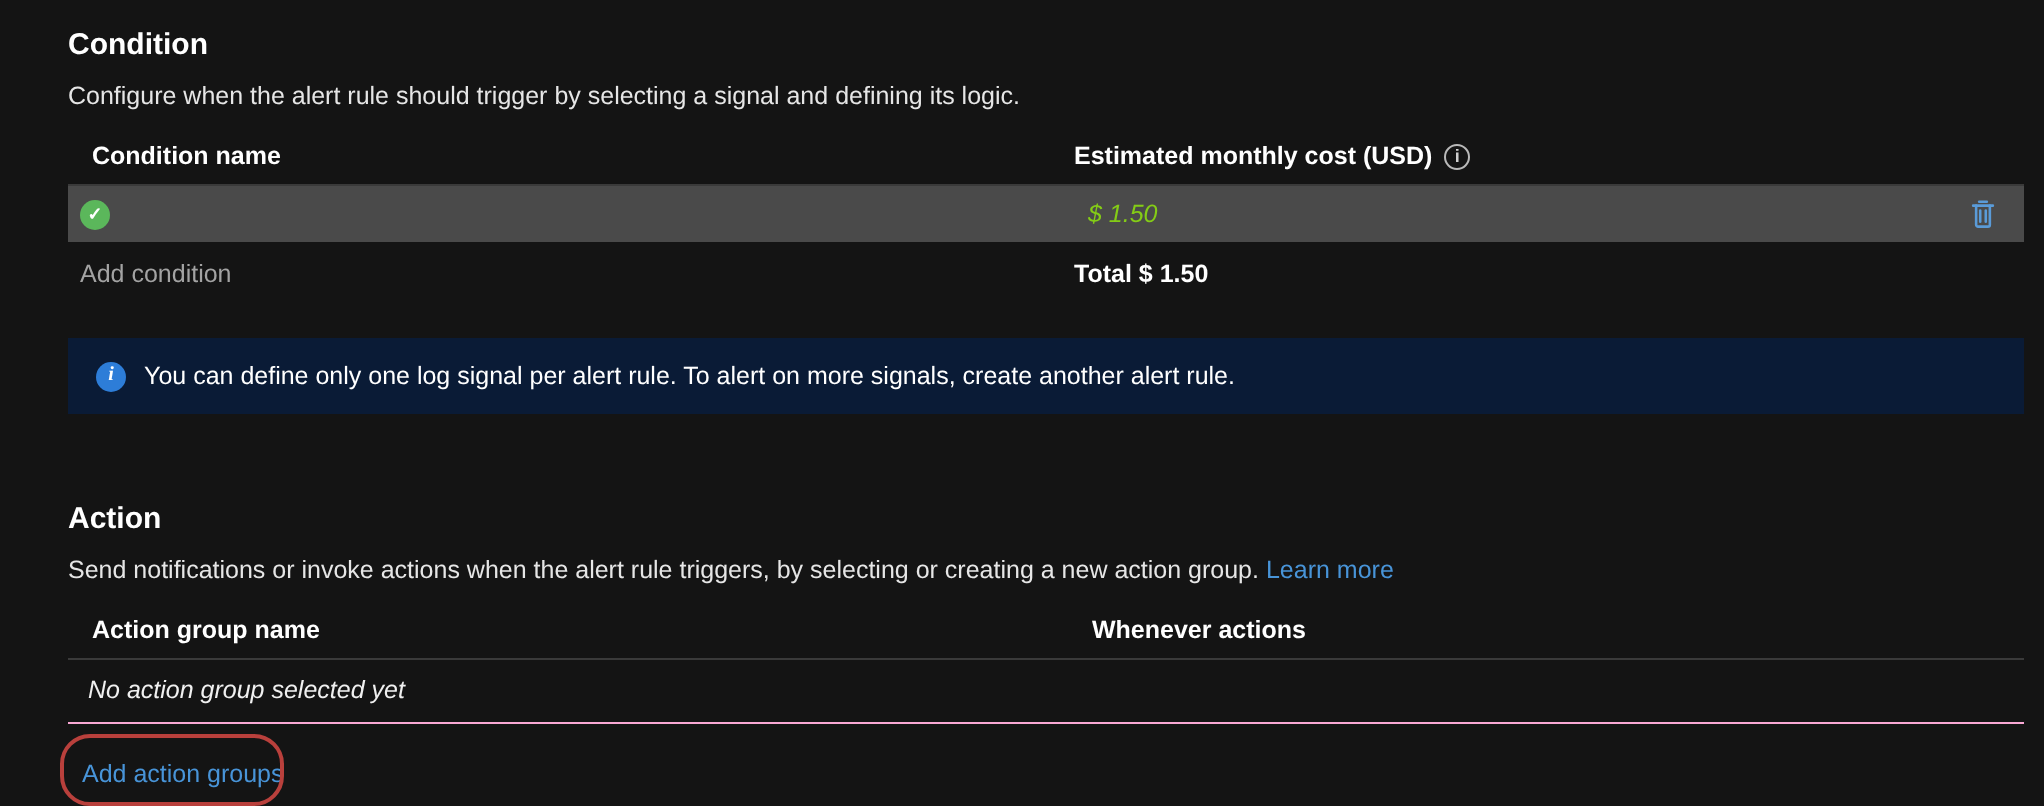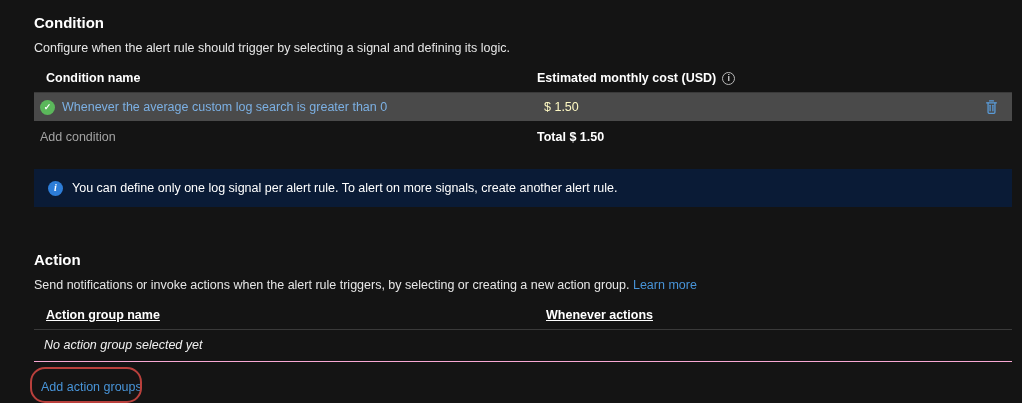--- a/index.html
+++ b/index.html
@@ -22,21 +22,21 @@
 
   .tbl { width:978px; }
 
   .tbl-header {
     display:grid; align-items:center;
     padding:6px 0 7px 12px;
     border-bottom:1px solid #3a3a3a;
     font-size:12.5px; font-weight:700; color:#ffffff;
   }
   .cond-grid { grid-template-columns:491px 1fr; }
-  .act-grid  { grid-template-columns:500px 1fr;text-decoration:underline; }
+  .act-grid  { grid-template-columns:500px 1fr; }
 
   .col-head { display:flex; align-items:center; gap:6px; }
 
   .info-outline-icon {
     width:13px; height:13px; border:1px solid #b9b9b9; border-radius:50%;
     display:inline-flex; align-items:center; justify-content:center;
     font-size:9px; color:#cfcfcf; font-style:normal; line-height:1;
   }
 
   .cond-row {
@@ -44,21 +44,21 @@
     align-items:center; background:#4a4a4a; height:28px;
     padding-left:6px; position:relative; cursor:pointer;
   }
   .cond-name-cell { display:flex; align-items:center; gap:7px; min-width:0; }
   .check-icon {
     width:15px; height:15px; border-radius:50%; background:#5bb75b;
     display:inline-flex; align-items:center; justify-content:center;
     color:#ffffff; font-size:9px; font-weight:700; flex:none; line-height:1;
   }
   .cond-link { font-size:12.5px; color:#7cb0e3; white-space:nowrap; }
-  .cost-cell { font-size:12.5px; color:#fef9c3; padding-left:13px; }
+  .cost-cell { font-size:12.5px; color:#84cc16; padding-left:13px;font-style:italic; }
   .trash-btn {
     position:absolute; right:12px; top:50%; transform:translateY(-50%);
     background:none; border:none; padding:2px; cursor:pointer; line-height:0;
   }
 
   .sub-row {
     display:grid; grid-template-columns:497px 1fr;
     padding:9px 0 9px 6px; font-size:12.5px; align-items:center;
   }
   .add-condition { color:#a3a3a3; cursor:default; }
@@ -106,21 +106,20 @@
         <span>Condition name</span>
         <span class="col-head">
           <span>Estimated monthly cost (USD)</span>
           <span class="info-outline-icon">i</span>
         </span>
       </div>
 
       <div class="cond-row">
         <span class="cond-name-cell">
           <span class="check-icon">✓</span>
-          <a class="cond-link">Whenever the average custom log search is greater than 0</a>
         </span>
         <span class="cost-cell">$ 1.50</span>
         <button class="trash-btn">
           <span>
             <svg viewBox="0 0 12 14" width="13" height="15" fill="none" stroke="#5a9bd8" stroke-width="1.2" stroke-linecap="round">
               <path d="M4.2 1.3 h3.6"></path>
               <path d="M1.4 3.1 h9.2"></path>
               <path d="M2.8 3.1 V12 a0.9 0.9 0 0 0 0.9 0.9 h4.6 a0.9 0.9 0 0 0 0.9-0.9 V3.1"></path>
               <path d="M4.7 5.4 v5.2"></path>
               <path d="M7.3 5.4 v5.2"></path>

